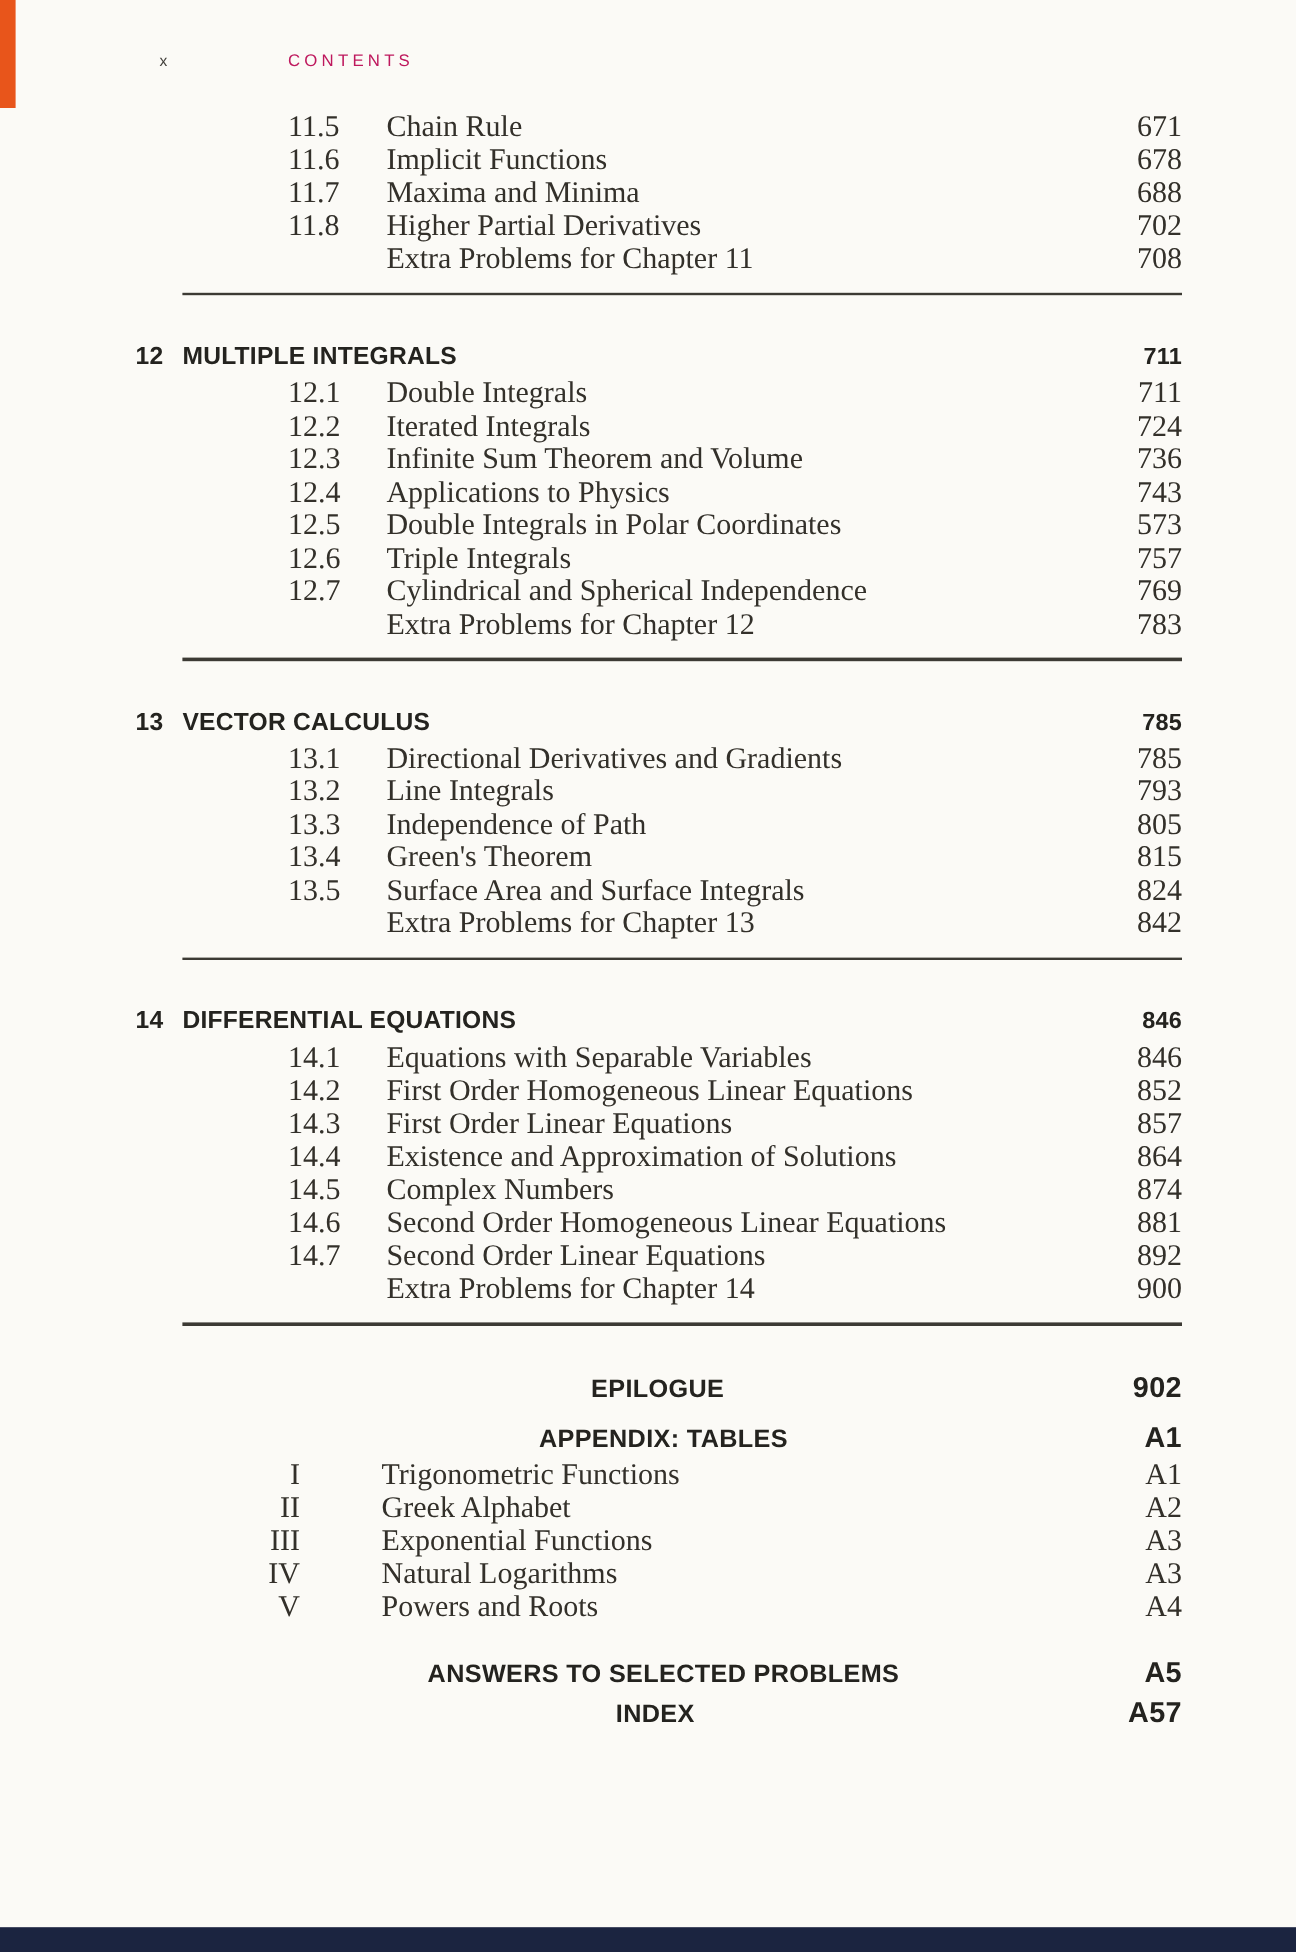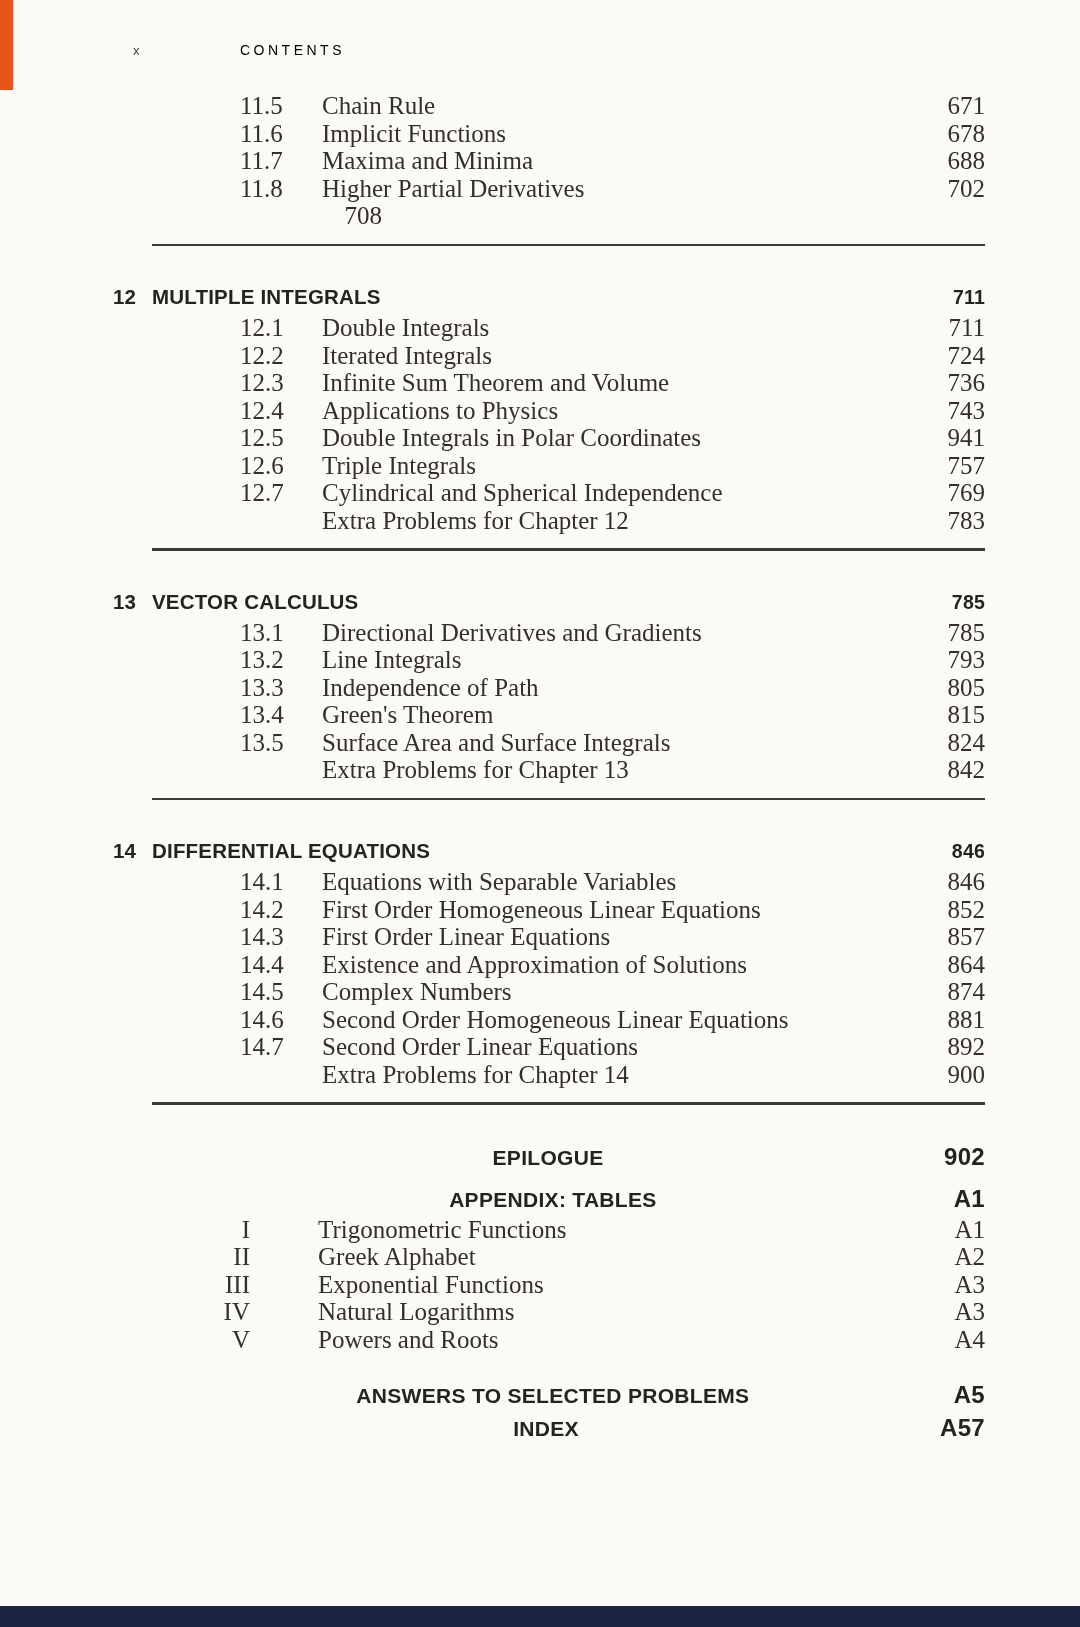--- a/index.html
+++ b/index.html
@@ -20,21 +20,21 @@
     position: absolute; left: 0; bottom: 0;
     width: 100%; height: 21px;
   }
 
   .page-head {
     position: absolute; top: 42px; left: 133px;
     font-family: "Liberation Sans", sans-serif;
     color: #45433e; font-size: 13px;
   }
   .page-head .folio { display: inline-block; width: 107px; letter-spacing: 1px; }
-  .page-head .header-title { letter-spacing: 3.5px; font-size: 14px; color: #000000; }
+  .page-head .header-title { letter-spacing: 3.5px; font-size: 14px; color: #be185d; }
 
   main {
     position: absolute; left: 113px; top: 92px; width: 872px;
   }
 
   .entry-row {
     display: flex; align-items: flex-start;
     font-size: 25px; line-height: 27.5px; color: #33302a;
   }
   .e-num { margin-left: 127px; width: 82px; flex: none; }
@@ -99,20 +99,21 @@
       <span class="e-title">Maxima and Minima</span>
       <span class="e-page">688</span>
     </div>
     <div class="entry-row">
       <span class="e-num">11.8</span>
       <span class="e-title">Higher Partial Derivatives</span>
       <span class="e-page">702</span>
     </div>
     <div class="entry-row">
       <span class="e-num"></span>
+      <span class="e-title">Extra Problems for Chapter 11</span>
       <span class="e-page">708</span>
     </div>
     <div class="section-rule"></div>
     <div class="chapter-row">
       <span class="ch-num">12</span>
       <span class="ch-title">MULTIPLE INTEGRALS</span>
       <span class="ch-page">711</span>
     </div>
     <div class="entry-row">
       <span class="e-num">12.1</span>
@@ -130,21 +131,21 @@
       <span class="e-page">736</span>
     </div>
     <div class="entry-row">
       <span class="e-num">12.4</span>
       <span class="e-title">Applications to Physics</span>
       <span class="e-page">743</span>
     </div>
     <div class="entry-row">
       <span class="e-num">12.5</span>
       <span class="e-title">Double Integrals in Polar Coordinates</span>
-      <span class="e-page">941</span>
+      <span class="e-page">573</span>
     </div>
     <div class="entry-row">
       <span class="e-num">12.6</span>
       <span class="e-title">Triple Integrals</span>
       <span class="e-page">757</span>
     </div>
     <div class="entry-row">
       <span class="e-num">12.7</span>
       <span class="e-title">Cylindrical and Spherical Independence</span>
       <span class="e-page">769</span>

